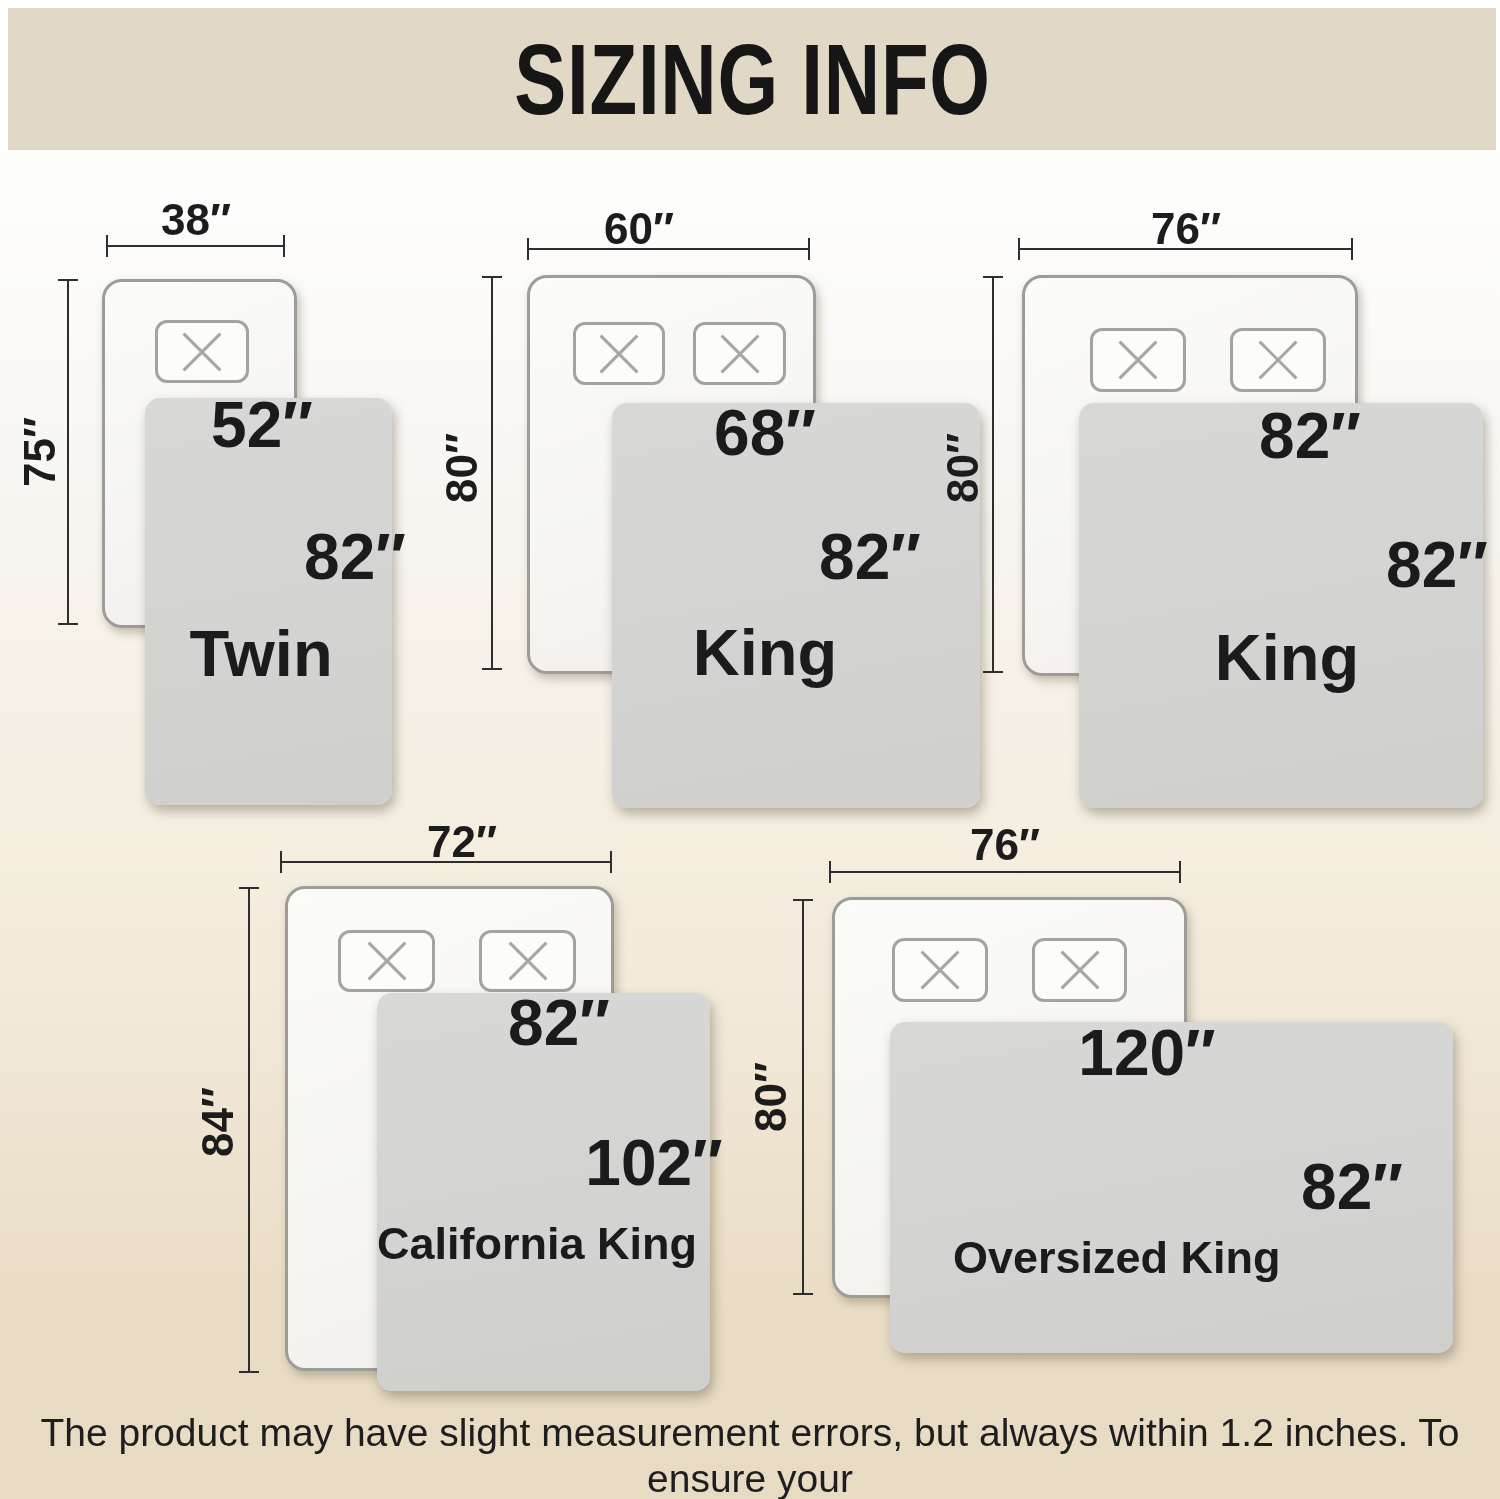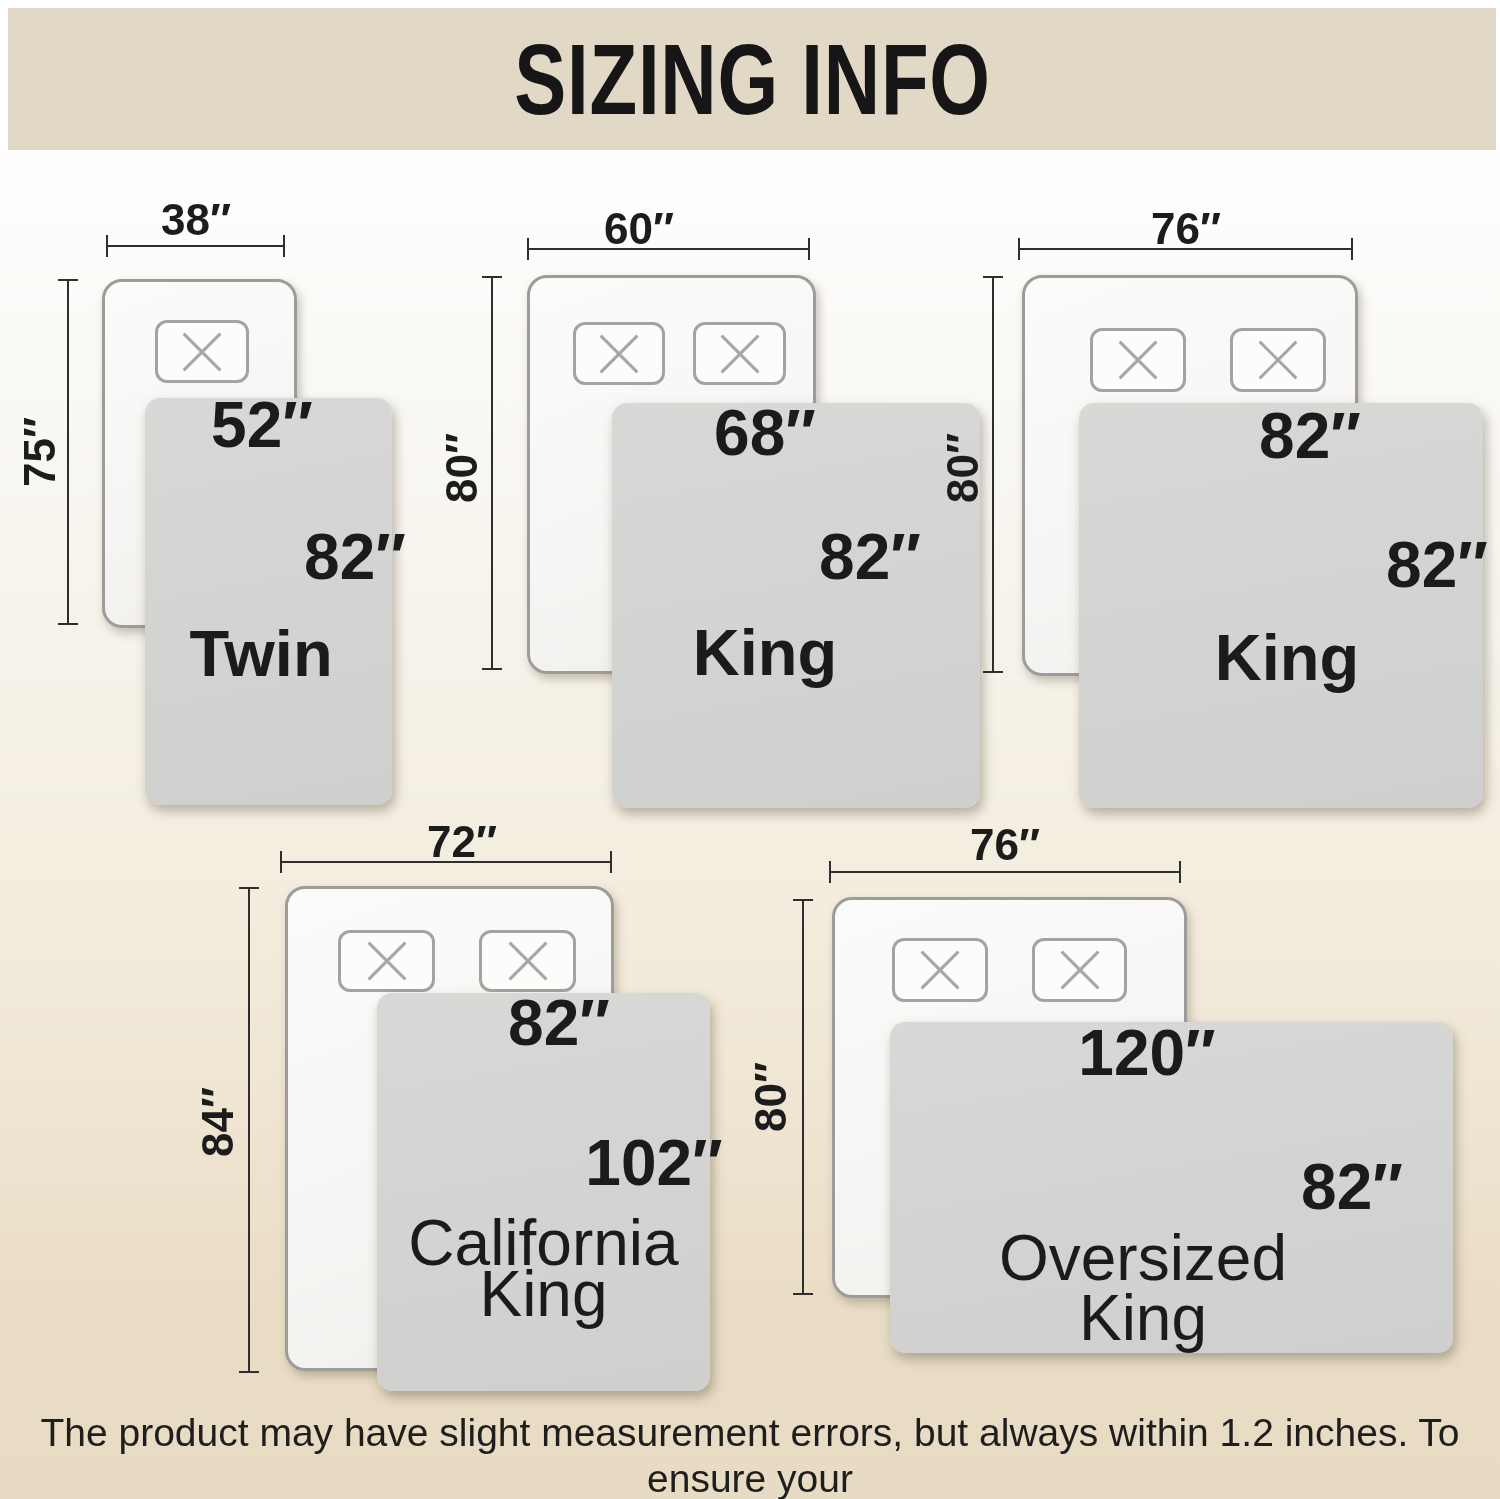--- a/index.html
+++ b/index.html
@@ -57,21 +57,21 @@
   }
   .bk-num{
     font-size:64px;font-weight:700;white-space:nowrap;color:#1b1b1b;
     transform:translate(-50%,-50%);
   }
   .bk-name{
     font-size:65px;font-weight:700;white-space:nowrap;color:#1b1b1b;
     transform:translate(-50%,-50%);
   }
   .bk-name2{
-    font-size:64px;font-weight:400;color:#1b1b1b;text-align:center;line-height:51px;
+    font-size:45px;font-weight:700;color:#1b1b1b;text-align:left;line-height:51px;
   }
   .footer{
     position:absolute;left:20px;top:1410px;width:1460px;text-align:center;
     font-size:39px;line-height:46px;color:#1e1e1e;font-weight:400;
   }
 </style>
 </head>
 <body>
 
 <div id="canvas">

